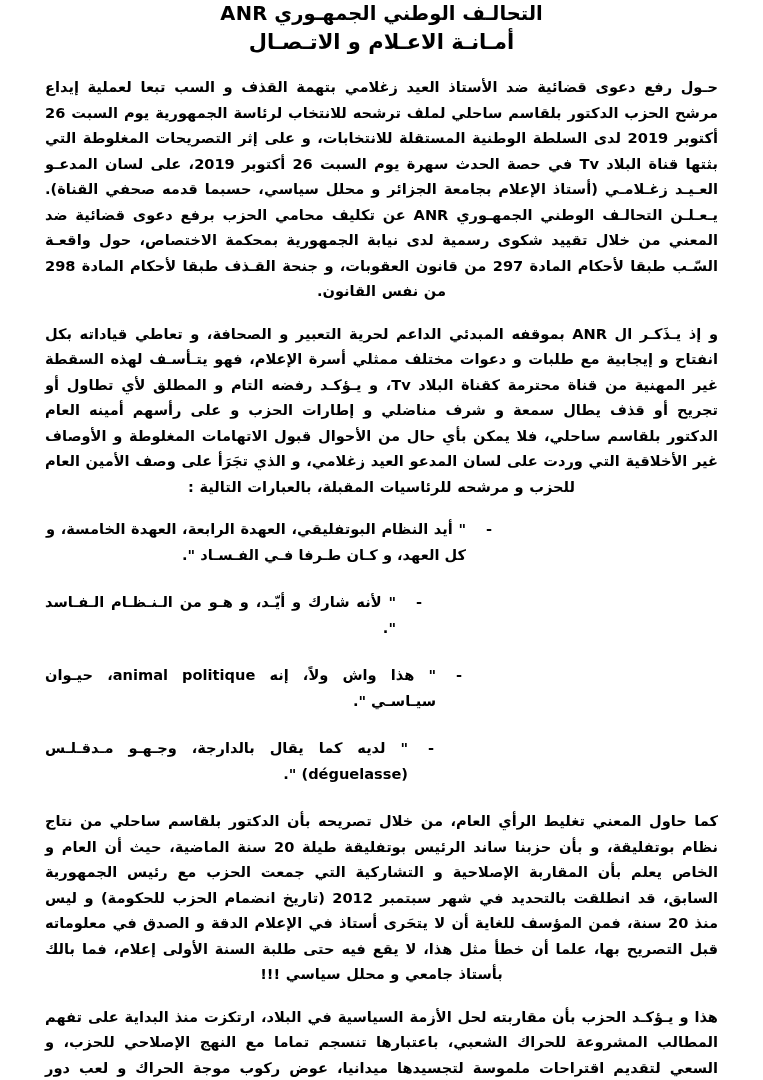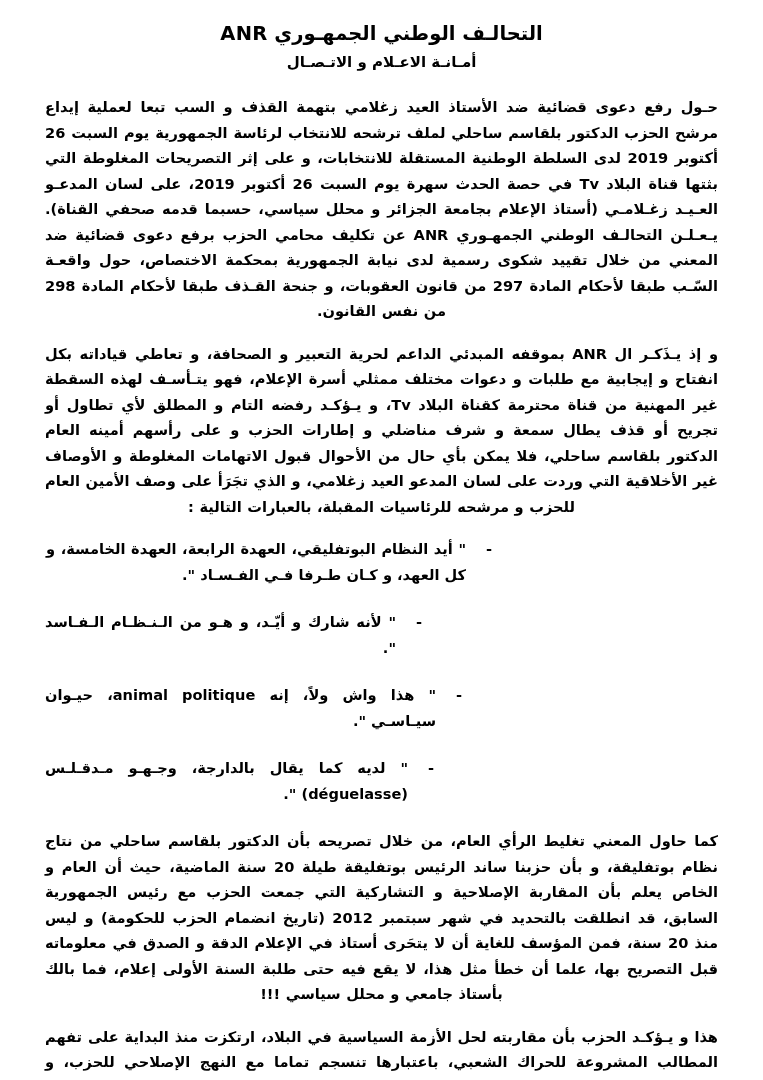--- a/index.html
+++ b/index.html
@@ -13,38 +13,38 @@
     height: 1080px;
     overflow: hidden;
     font-family: "DejaVu Sans", "Liberation Sans", sans-serif;
     color: #000000;
     direction: rtl;
   }
   .page {
     width: 763px;
     height: 1080px;
     box-sizing: border-box;
-    padding: 20px 45px 0 45px;
+    padding: 0 45px 0 45px;
     position: relative;
   }
 
   
   .header {
     text-align: center;
     margin: 0 0 18px 0;
   }
   .header-line {
     font-weight: bold;
     font-size: 19px;
     line-height: 28px;
     letter-spacing: 0.3px;
     white-space: nowrap;
   }
   .header-line.l1 { font-size: 19.5px; }
-  .header-line.l2 { font-size: 15px; }
+  .header-line.l2 { font-size: 21px; }
   .header-line.l3 { font-size: 19px; }
 
   
   .para {
     font-weight: bold;
     font-size: 14.6px;
     line-height: 25.5px;
     text-align: justify;
     text-align-last: center;
     margin: 12px 0 17px 0;

